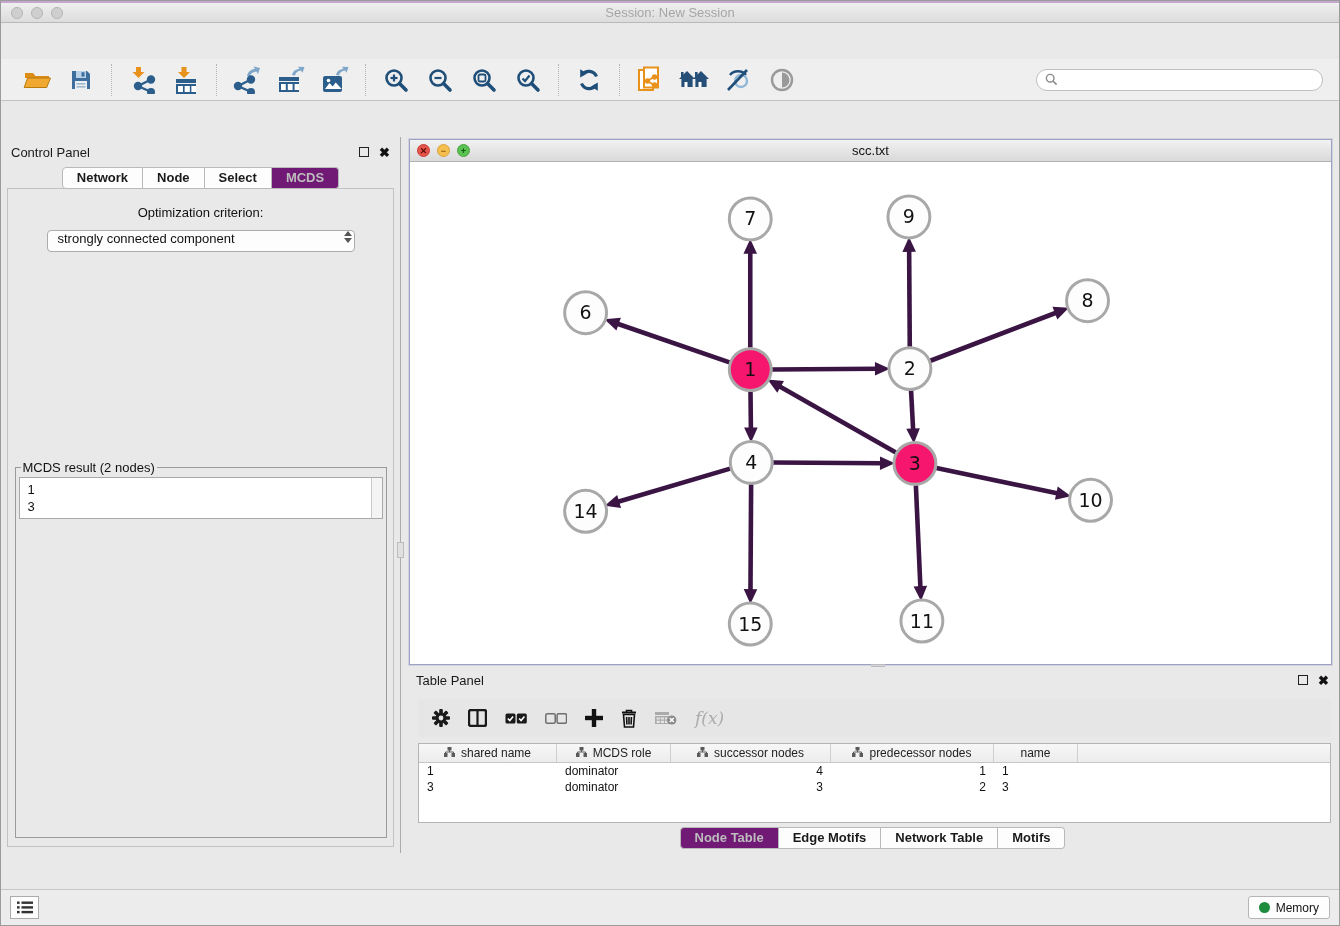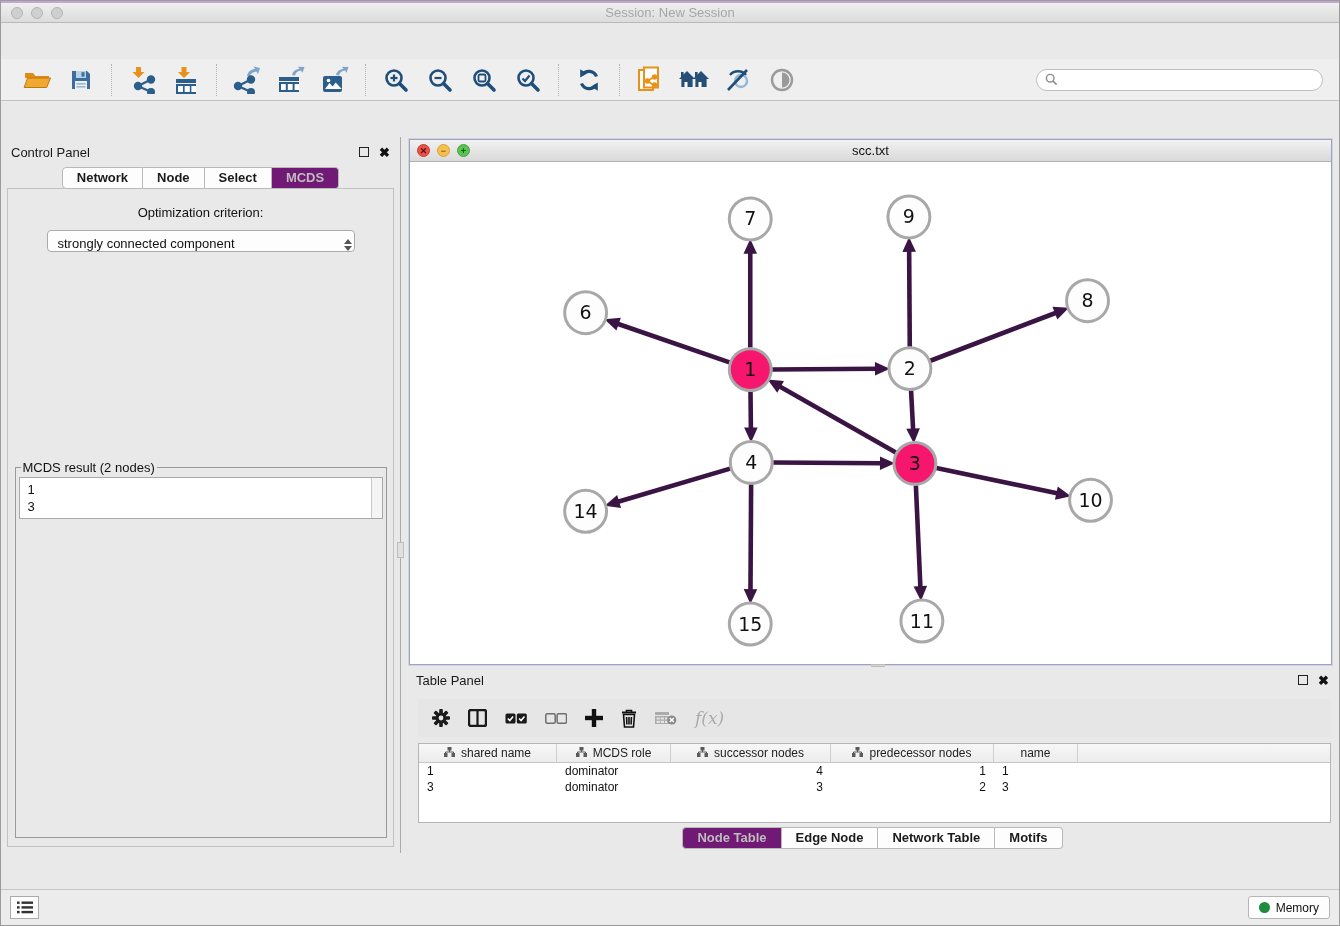--- a/index.html
+++ b/index.html
@@ -33,21 +33,21 @@
   .float-ic { width:10px; height:10px; border:1.6px solid #222; margin-right:10px; cursor:pointer; }
   .close-ic { font-size:13px; font-weight:bold; color:#111; cursor:pointer; }
   .cp-tabs-row { display:flex; justify-content:center; height:22px; margin-bottom:-1px; z-index:2; }
   .seg { display:inline-flex; }
   .seg .tab { border:1px solid #B9B9B9; border-left:none; background:#FDFDFD; padding:2px 14px 3px; font-size:13px; font-weight:600; color:#1A1A1A; cursor:pointer; white-space:nowrap; }
   .seg .tab:first-child { border-left:1px solid #B9B9B9; border-radius:4px 0 0 4px; }
   .seg .tab:last-child { border-radius:0 4px 4px 0; }
   .seg .tab.sel { background:#701a75; color:#BDBDBD; }
   .cp-content { flex:1; border:1px solid #C2C2C2; margin:0 6px 6px 6px; display:flex; flex-direction:column; align-items:center; padding-top:16px; min-height:0; }
   .opt-label { font-size:13px; color:#111; margin-bottom:10px; }
-  .select-box { width:308px; height:22px; background:#FDFDFD; border:1px solid #ABABAB; border-radius:4px; display:flex; align-items:flex-end; padding:0 2px 0 10px; font-size:13px; color:#111; cursor:pointer; }
+  .select-box { width:308px; height:22px; background:#FDFDFD; border:1px solid #ABABAB; border-radius:4px; display:flex; align-items:flex-start; padding:0 2px 0 10px; font-size:13px; color:#111; cursor:pointer; }
   .select-box .val { flex:1; }
   .stepper { display:flex; flex-direction:column; gap:2px; align-items:center; }
   .stepper i { width:0; height:0; border-left:4px solid transparent; border-right:4px solid transparent; display:block; }
   .stepper .up { border-bottom:5px solid #555; }
   .stepper .dn { border-top:5px solid #555; }
   .cp-buttons { display:flex; gap:14px; margin-top:12px; }
   .btn { background:#FDFDFD; border:1px solid #ABABAB; border-radius:4px; font-size:13px; padding:3px 16px; color:#111; cursor:pointer; }
   .cp-flex-spacer { flex:1; }
   .mcds-fieldset { width:372px; height:378px; border:1px solid #9A9A9A; margin-bottom:8px; padding:2px 3px 3px 3px; font-size:13px; color:#111; display:flex; flex-direction:column; }
   .mcds-fieldset legend { padding:0 2px; margin-left:2px; font-size:13px; }
@@ -578,21 +578,21 @@
                 <div class="td left" style="width: 114px; text-align: left;">dominator</div>
                 <div class="td right" style="width: 160px; text-align: right;">3</div>
                 <div class="td right" style="width: 163px; text-align: right;">2</div>
                 <div class="td left" style="width: 84px; text-align: left;">3</div>
               </div>
             </div>
         </div>
         <div class="tp-tabs-row">
             <div class="seg" id="tp-tabs">
               <span class="tab sel">Node Table</span>
-              <span class="tab">Edge Node</span>
+              <span class="tab">Edge Motifs</span>
               <span class="tab">Network Table</span>
               <span class="tab">Motifs</span>
             </div>
           </div>
       </div>
     </div>
   </div>
 
   <div class="statusbar">
     <span class="list-btn">

